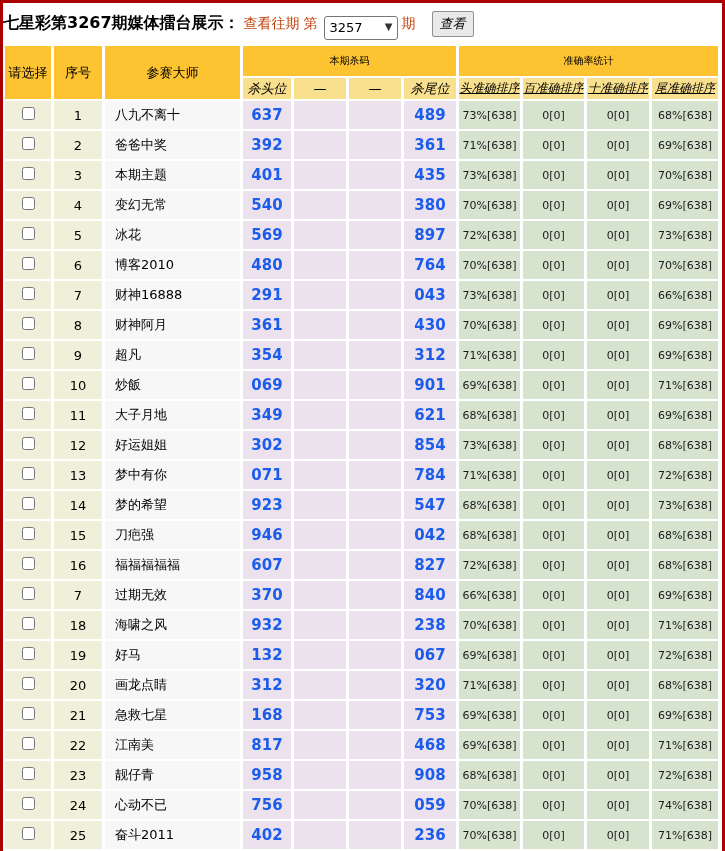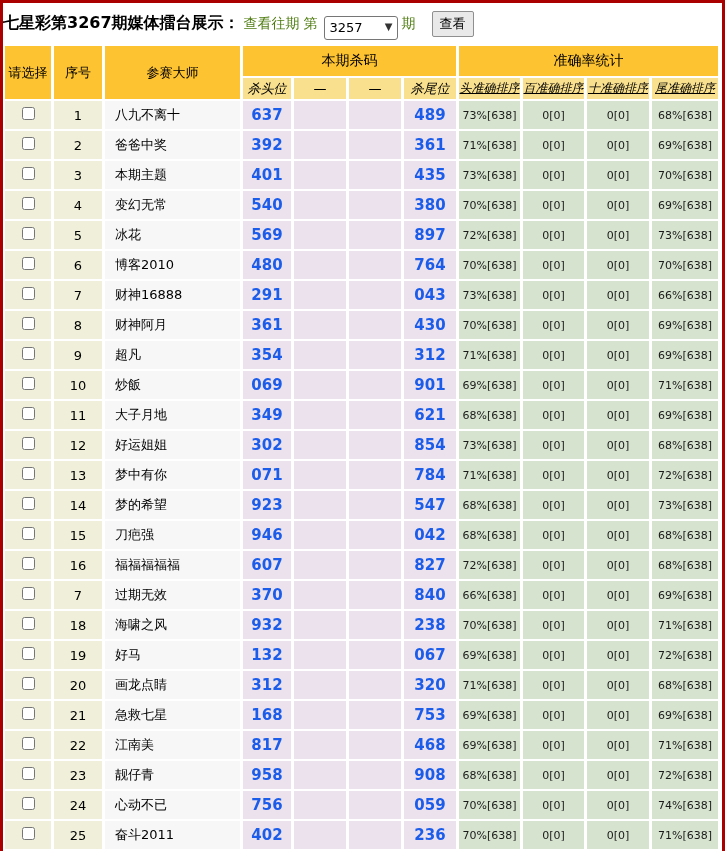--- a/index.html
+++ b/index.html
@@ -24,21 +24,21 @@
     padding-left: 0;
     white-space: nowrap;
   }
   .titlebar .main-title {
     font-weight: bold;
     font-size: 16px;
     color: #000;
   }
   .titlebar .plain {
     font-size: 14px;
-    color: #4d7c0f;
+    color: #c2410c;
     margin-left: 4px;
   }
   .select-wrap {
     position: relative;
     display: inline-block;
     margin-left: 6px;
     margin-top: 8px;
   }
   .select-wrap select {
     width: 74px;
@@ -64,20 +64,21 @@
   .view-btn {
     margin-left: 16px;
     height: 26px;
     padding: 0 7px;
     font-size: 13px;
     font-family: "DejaVu Sans", sans-serif;
     color: #000;
     background: #e9e9e9;
     border: 1px solid #8f8f8f;
     border-radius: 2px;
+    font-style: italic;
   }
   table {
     border-collapse: separate;
     border-spacing: 3px 2px;
     table-layout: fixed;
     width: 719px;
     margin-left: -1px;
   }
   th, td {
     overflow: hidden;
@@ -85,21 +86,21 @@
     text-align: center;
     vertical-align: middle;
     font-weight: normal;
   }
   .h-gold {
     background: var(--header-gold, #fdc331);
     font-size: 13px;
     color: #000;
     height: 30px;
   }
-  th.group { font-size: 14px; }
+  th.group { font-size: 10px; }
   .h-sub {
     background: var(--subheader-yellow, #f9e08e);
     font-size: 13px;
     color: #000;
     height: 21px;
     font-style: italic;
   }
   .h-sub a {
     color: #000;
     text-decoration: underline;

